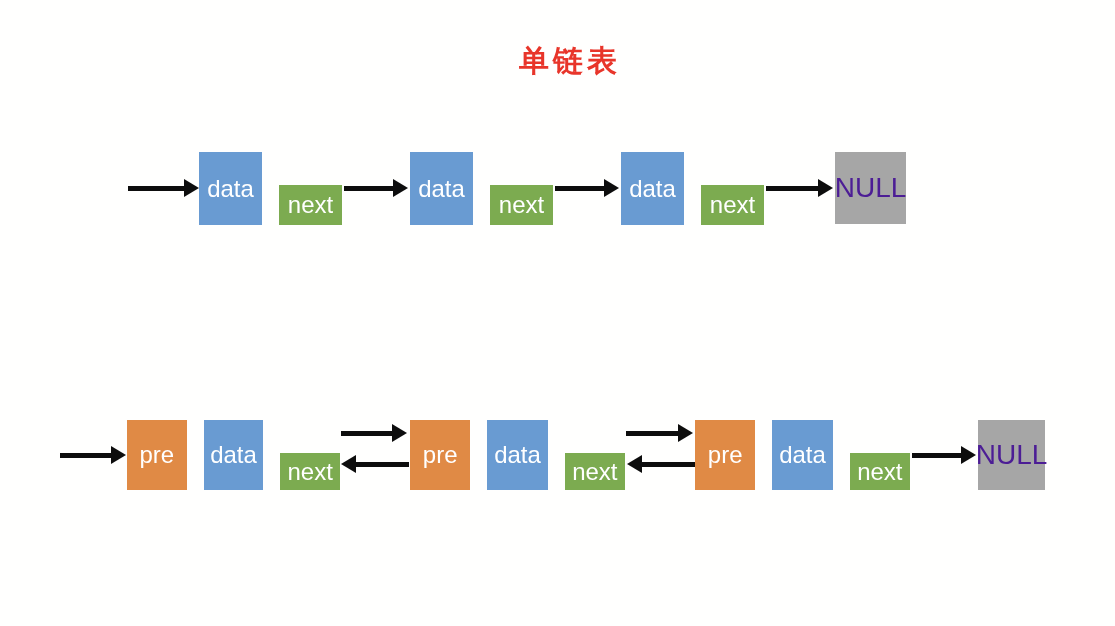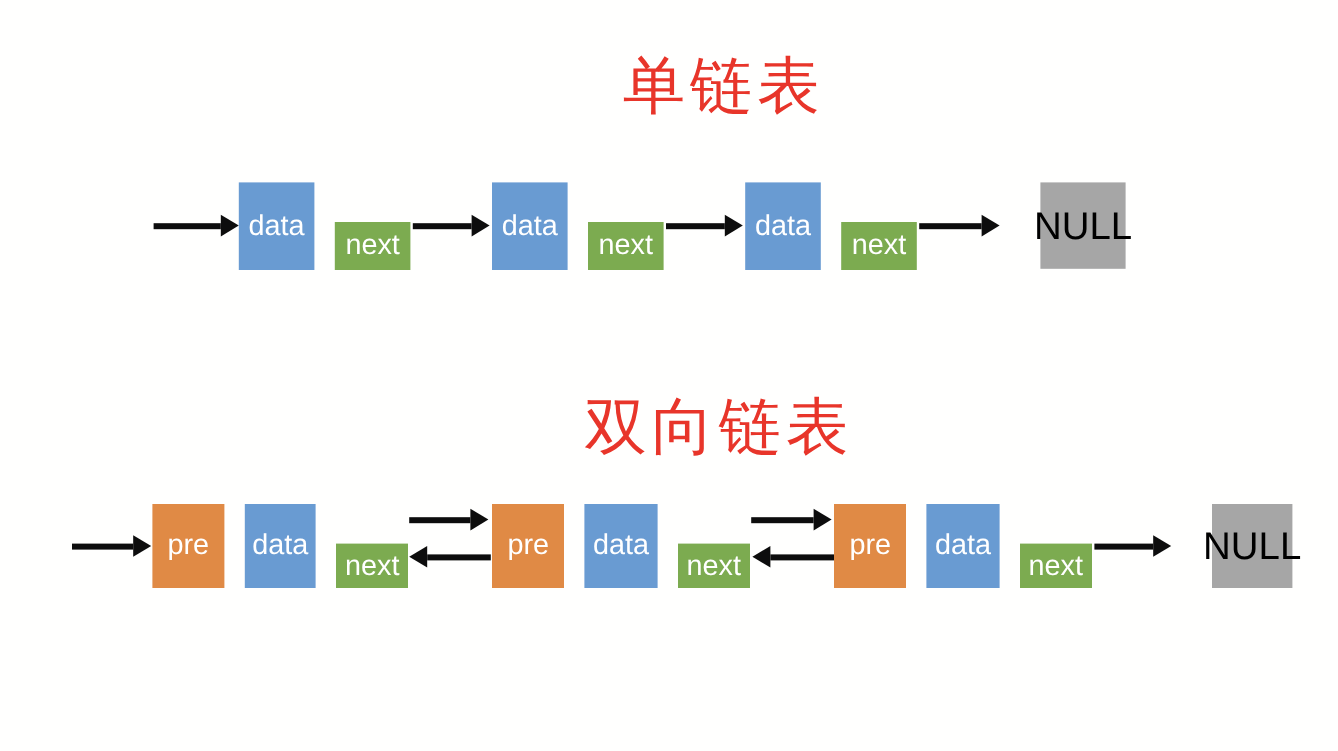--- a/index.html
+++ b/index.html
@@ -6,34 +6,34 @@
     --red:#e8352a; --blue:#699bd2; --green:#7cab50; --orange:#e08a45;
     --gray:#a6a6a6; --arrow:#0d0d0d; --celltext:#ffffff; --background:#fffffe;
   }
   html,body{margin:0;padding:0;}
   body{font-family:"Liberation Sans","DejaVu Sans",sans-serif;background:#fff;}
   .canvas{
     position:relative;width:1115px;height:626px;background:var(--background);
     overflow:hidden;
   }
   .title{
-    position:absolute;color:var(--red);font-weight:normal;font-size:52px;
+    position:absolute;color:var(--red);font-weight:bold;font-size:30px;
     letter-spacing:4px;line-height:1;white-space:nowrap;
   }
   .node{position:absolute;display:flex;gap:17px;}
   .cell{
     flex:1;display:flex;align-items:center;justify-content:center;
     color:var(--celltext);font-size:24px;
   }
   .cell.pre{background:var(--orange);}
   .cell.data{background:var(--blue);}
   .cell.next{background:var(--green);margin-top:33px;}
   .null-box{
-    position:absolute;background:var(--gray);color:#000000;
-    display:flex;align-items:center;justify-content:center;font-size:32px;margin-left:32px;
+    position:absolute;background:var(--gray);color:#4c1d95;
+    display:flex;align-items:center;justify-content:center;font-size:28px;
   }
   .arrow{position:absolute;height:18px;display:flex;align-items:center;}
   .arrow i{display:block;}
   .arrow .shaft{flex:1;height:5px;background:var(--arrow);}
   .arrow .head{
     width:0;height:0;border-top:9px solid transparent;border-bottom:9px solid transparent;
   }
   .arrow.right .head{border-left:15px solid var(--arrow);}
   .arrow.left  .head{border-right:15px solid var(--arrow);}
 </style>
@@ -74,21 +74,20 @@
     <div class="cell next">next</div>
   </div>
 
   <div class="arrow right" style="left:766px;top:179px;width:67px;">
       <i class="shaft"></i>
       <i class="head"></i>
     </div>
 
   <div class="null-box" style="left:835px;top:152px;width:71px;height:72px;">NULL</div>
 
-  <div class="title" style="left:487px;top:330px;">双向链表</div>
 
   <div class="arrow right" style="left:60px;top:446px;width:66px;">
       <i class="shaft"></i>
       <i class="head"></i>
     </div>
 
   <div class="node" style="left:127px;top:420px;width:213px;height:70px;">
     <div class="cell pre">pre</div>
     <div class="cell data">data</div>
     <div class="cell next">next</div>

